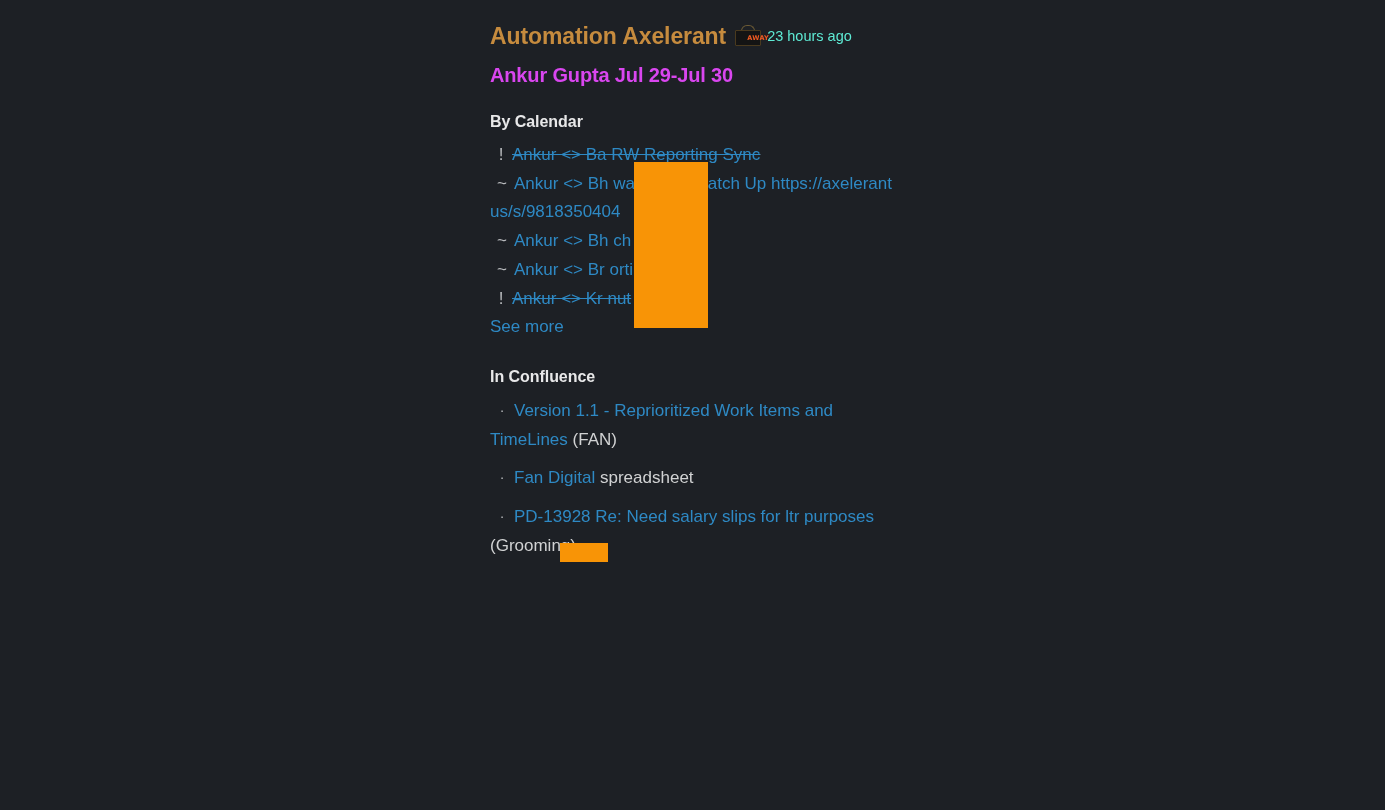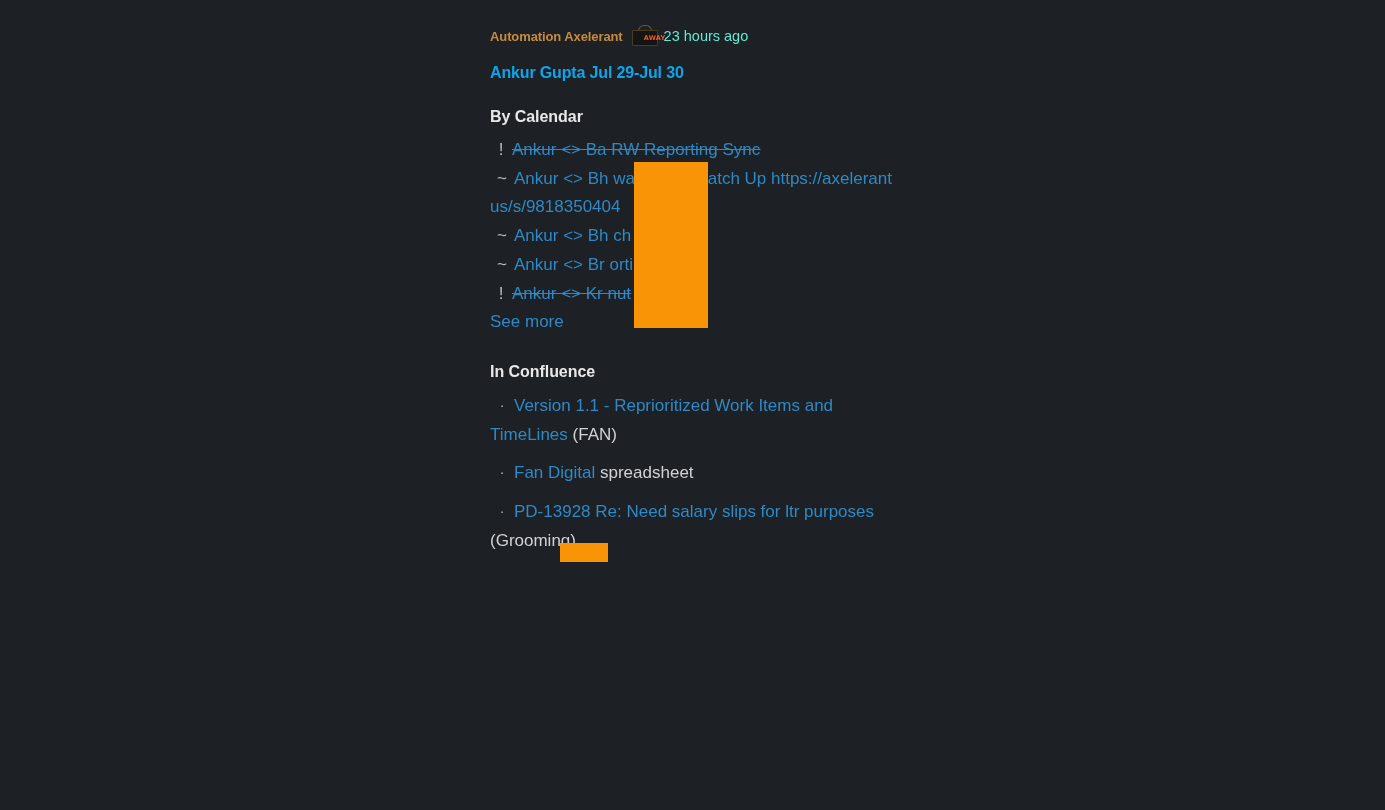--- a/index.html
+++ b/index.html
@@ -24,21 +24,21 @@
   }
 
   
   .msg-header {
     display: flex;
     align-items: center;
     height: 28px;
     white-space: nowrap;
   }
   .app-name {
-    font-size: 13px;
+    font-size: 23px;
     font-weight: bold;
     color: #c68b3e;
     letter-spacing: -0.1px;
   }
   .away-badge {
     display: inline-flex;
     align-items: center;
     justify-content: center;
     width: 26px;
     height: 22px;
@@ -81,23 +81,23 @@
     border-radius: 6px 6px 0 0;
     border-bottom: none;
   }
   .timestamp {
     font-size: 14.5px;
     color: #5eead4;
   }
 
   
   .msg-title {
-    font-size: 16px;
-    font-weight: bold;
-    color: #0ea5e9;
+    font-size: 20px;
+    font-weight: bold;
+    color: #d946ef;
     margin-top: 14px;
     letter-spacing: -0.15px;
   }
 
   .section-head {
     font-size: 16px;
     font-weight: bold;
     color: #e8e8e9;
     margin-top: 26px;
     margin-bottom: 1px;

